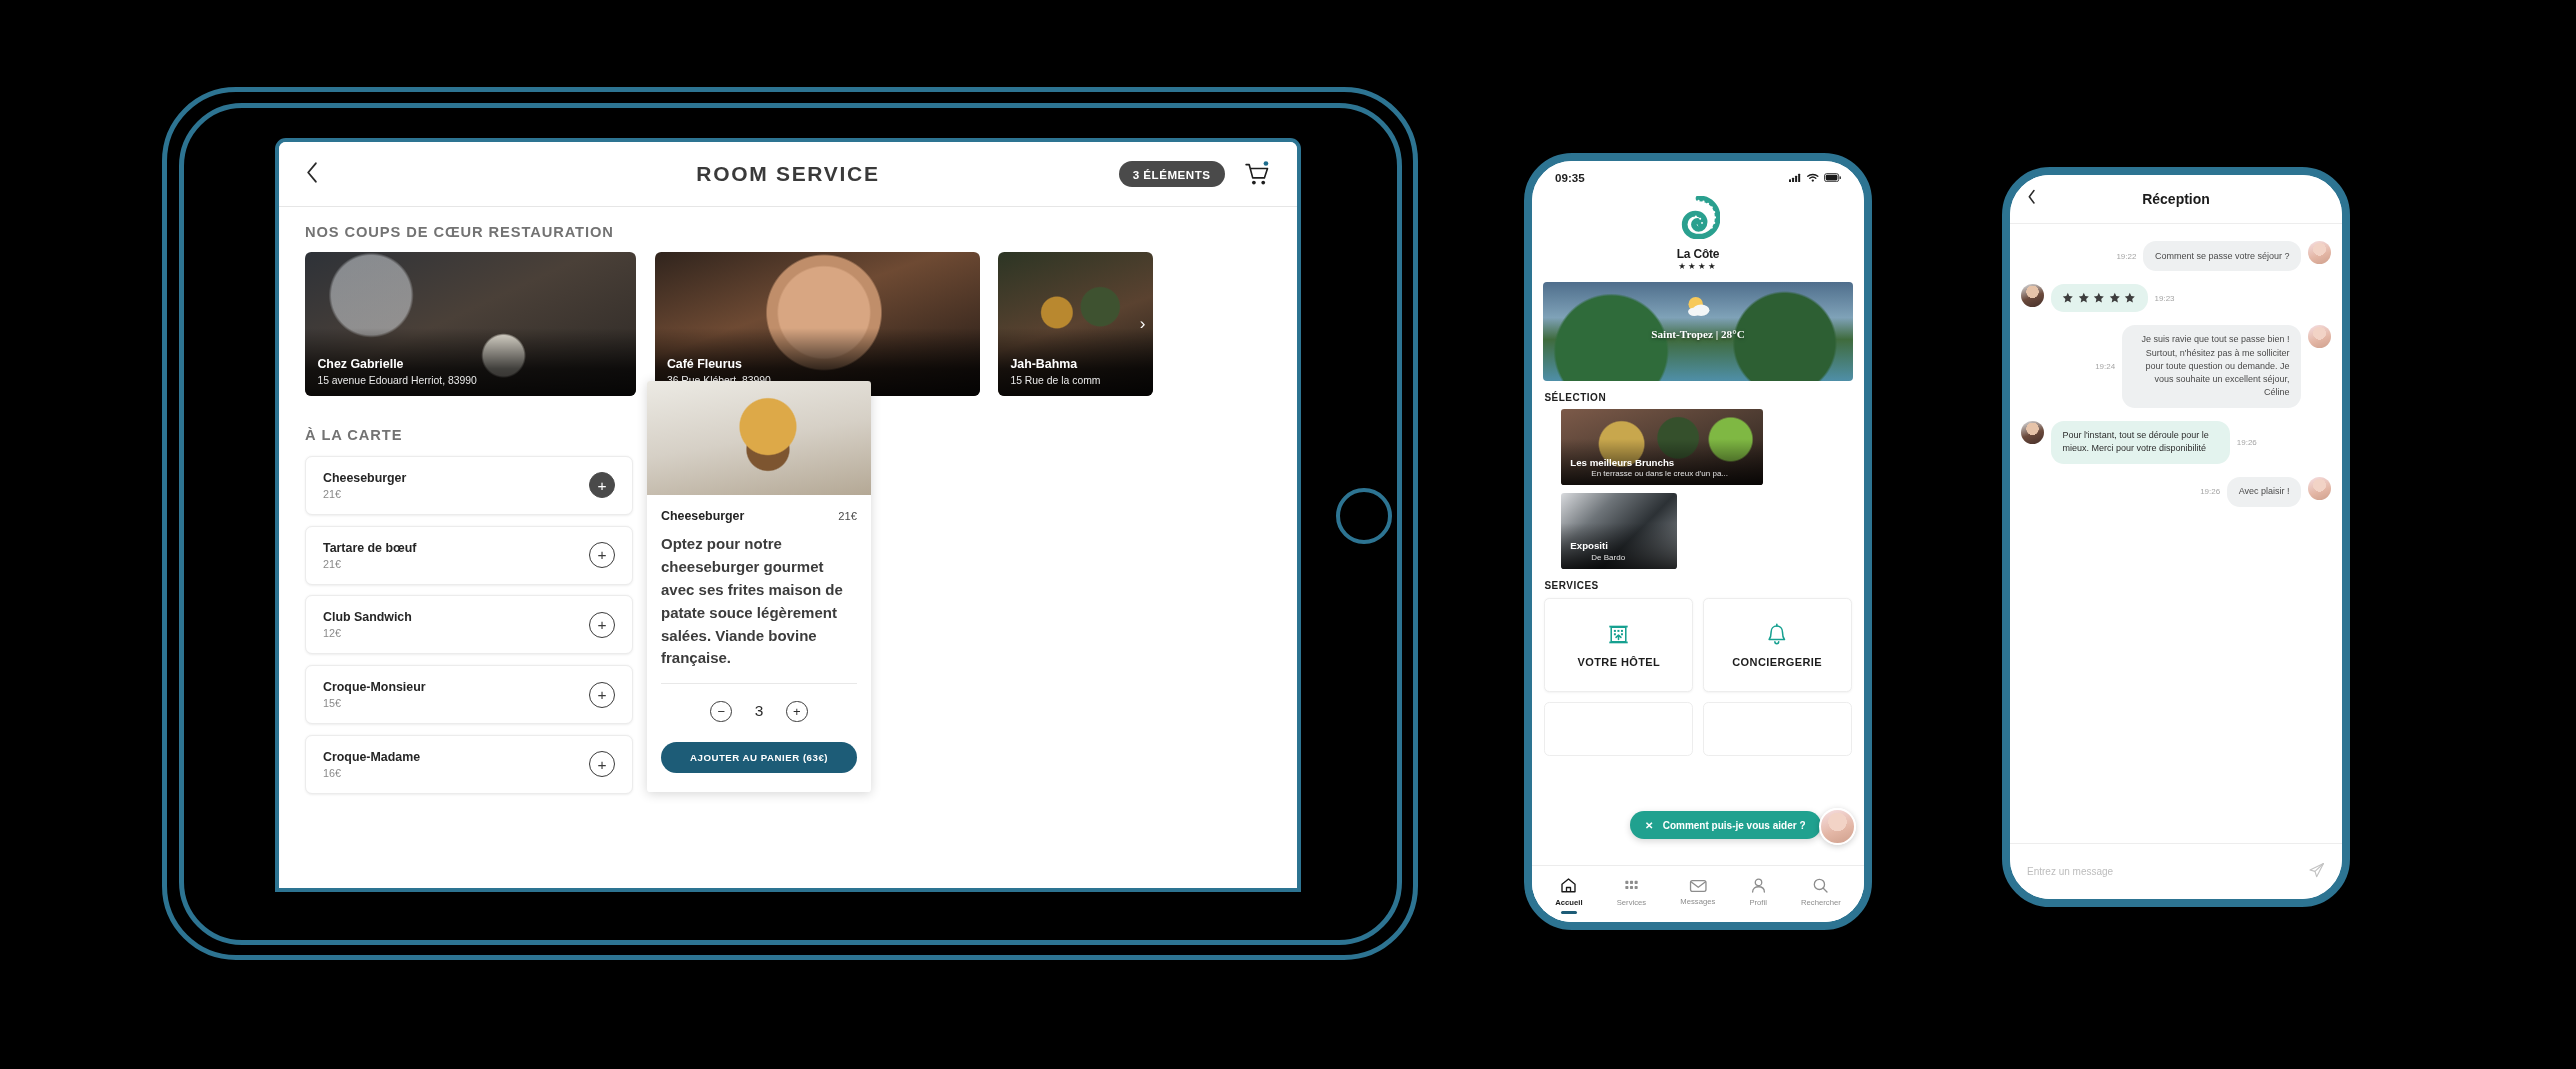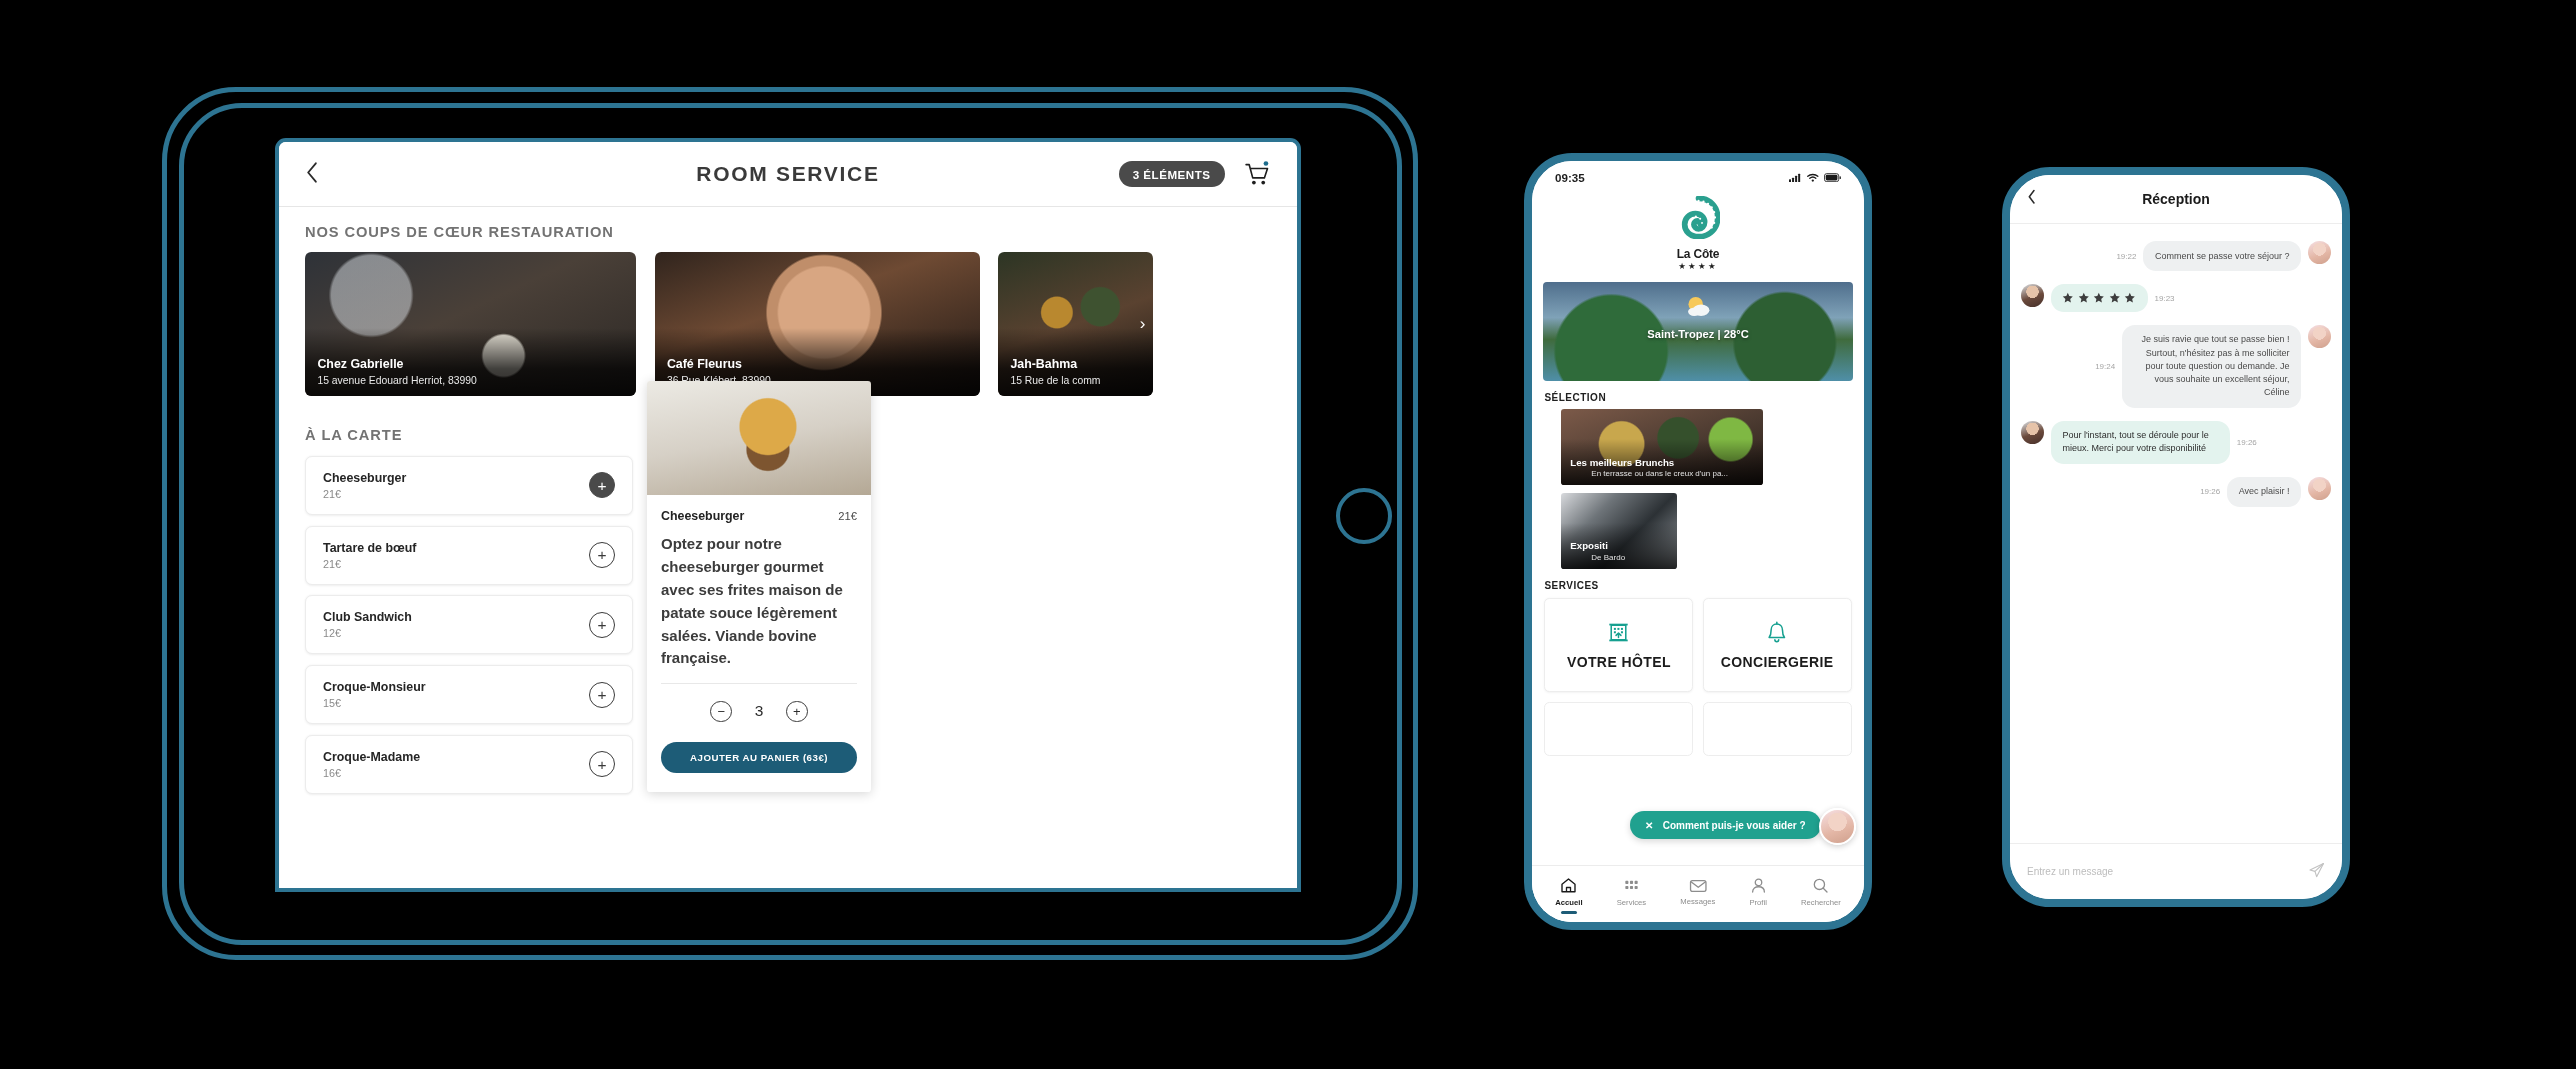--- a/index.html
+++ b/index.html
@@ -187,21 +187,21 @@
   .sel-txt { position:absolute; left:9.3px; bottom:7px; right:4.6px; }
   .sel-name { color:#fff; font-size:9.7px; font-weight:800; margin-bottom:1.5px; white-space:nowrap; }
   .sel-sub { color:#e2e2e2; font-size:8px; white-space:nowrap; overflow:hidden;margin-left:21px; }
 
   .svc-grid { display:flex; padding: 0 12.4px; margin-top:1.5px; gap:9.3px; }
   .svc-card {
     flex:1; height:94px; border:0.8px solid #ededed; border-radius:5.4px; background:#fff;
     box-shadow:0 0.8px 2.3px rgba(0,0,0,.05);
     display:flex; flex-direction:column; align-items:center; justify-content:center; gap:10px;
   }
-  .svc-label { font-size:14px; font-weight:800; letter-spacing:0.4px; color:#1c1c1c; }
+  .svc-label { font-size:11px; font-weight:800; letter-spacing:0.4px; color:#1c1c1c; }
   .svc-row2 { display:flex; padding:0 12.4px; margin-top:9.3px; gap:9.3px; }
   .svc-card2 { flex:1; height:54px; border:0.8px solid #ededed; border-radius:5.4px; background:#fff; }
 
   .chat-bubble-fab {
     position:absolute; right:43px; bottom:83px;
     background:#20a18f; color:#fff; border-radius:18.5px;
     padding:8.5px 15.5px; display:flex; align-items:center; gap:9.3px;
     font-size:10px; font-weight:700; white-space:nowrap;
     box-shadow:0 2.3px 7.7px rgba(0,0,0,.16);
   }
@@ -261,21 +261,21 @@
      radial-gradient(circle at 38% 42%, #b9882f 0 12%, transparent 13%),
      radial-gradient(circle at 66% 38%, #3e5230 0 14%, transparent 15%),
      linear-gradient(160deg,#2c3524 0%,#5a4230 50%,#1b1714 100%); }
   .img-detail { background:
      radial-gradient(circle at 54% 40%, #dda948 0 20%, transparent 21%),
      radial-gradient(circle at 54% 60%, #7d5530 0 15%, transparent 16%),
      linear-gradient(170deg,#eceae4 0%,#d6d0c6 50%,#b4a895 100%); }
   .img-hero { background:
      radial-gradient(circle at 22% 70%, #2f6b3a 0 22%, transparent 23%),
      radial-gradient(circle at 78% 62%, #2d5f33 0 20%, transparent 21%),
-     linear-gradient(180deg,#4f6e8c 0%,#7fa2b8 36%,#3f6b3d 58%,#4f8fa8 100%); }
+     linear-gradient(180deg,#4f6e8c 0%,#7fa2b8 36%,#3f6b3d 58%,#4f8fa8 100%); font-family: Liberation Serif, serif; }
   .img-sel1 { background:
      radial-gradient(circle at 30% 46%, #c8a74d 0 15%, transparent 16%),
      radial-gradient(circle at 58% 38%, #35502c 0 16%, transparent 17%),
      radial-gradient(circle at 84% 40%, #7fb843 0 12%, transparent 13%),
      linear-gradient(160deg,#7c5a49 0%,#4b3a30 55%,#261c17 100%); }
   .img-sel2 { background: linear-gradient(135deg,#d8dadd 0%,#6e7479 30%,#2c3135 60%,#9aa0a5 100%); }
   .av-a { background: radial-gradient(circle at 50% 36%, #f2d3c6 0 34%, transparent 35%),
           linear-gradient(160deg,#f6dfe2 0%,#e3b6a5 60%,#cfa08d 100%); }
   .av-b { background: radial-gradient(circle at 50% 34%, #e6c3a9 0 32%, transparent 33%),
           linear-gradient(160deg,#dfe3e6 0%,#6b4a3c 55%,#46302a 100%); }

